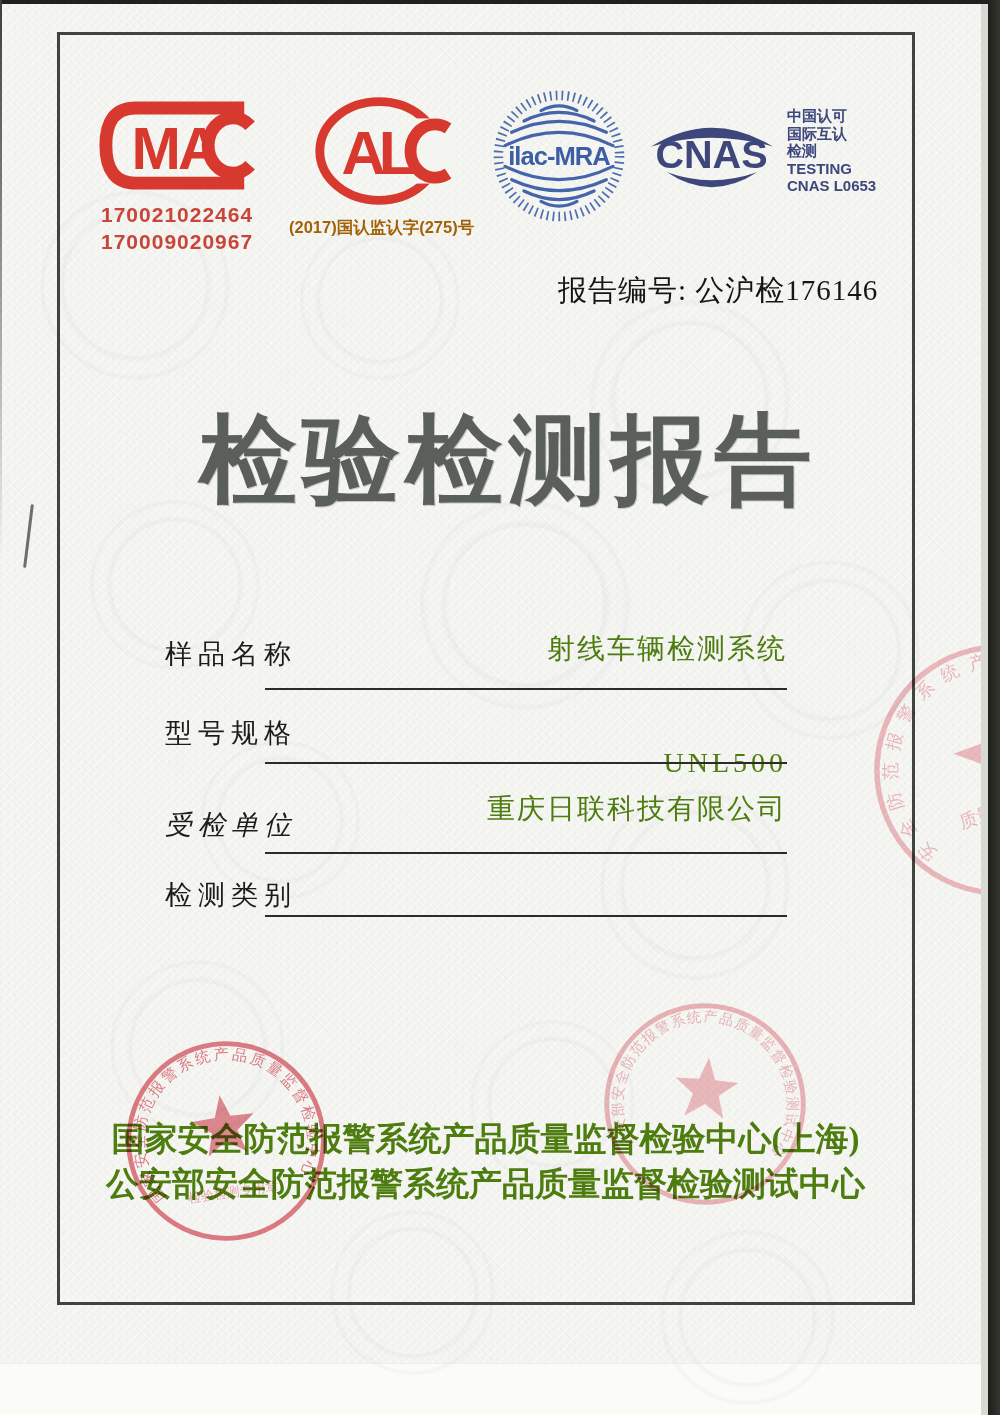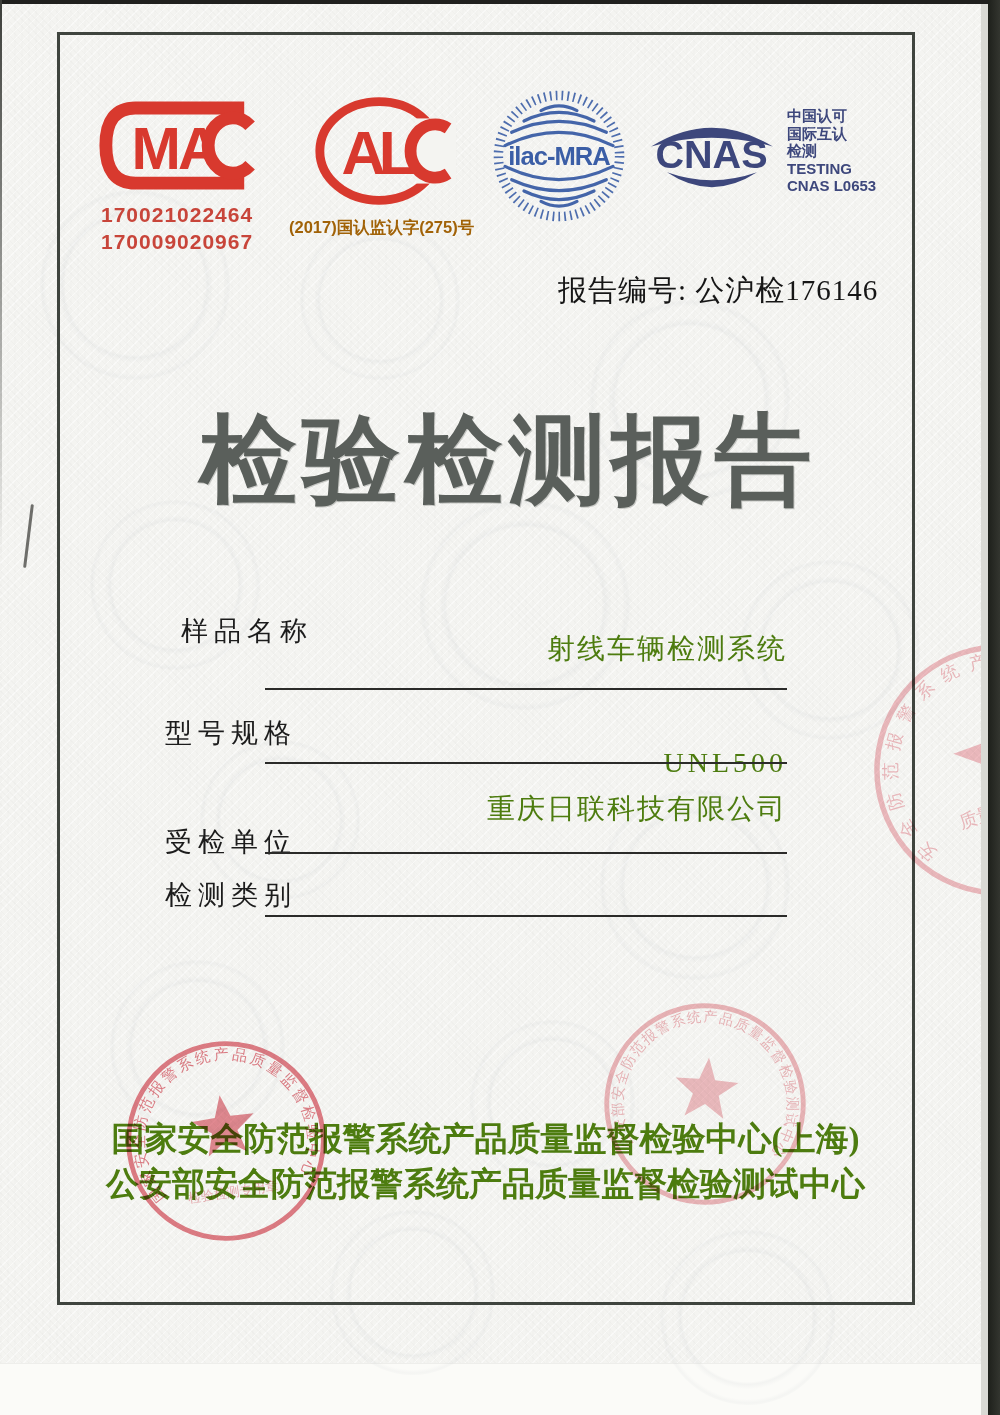--- a/index.html
+++ b/index.html
@@ -144,29 +144,29 @@
     <div>CNAS L0653</div>
   </div>
 
   <div class="report-no">
     <span>报告编号:</span>
     <span>公沪检176146</span>
   </div>
 
   <div class="title">检验检测报告</div>
 
-  <div class="field-label" style="top:613px;margin-left:16px;">样品名称</div>
+  <div class="field-label" style="top:636px;">样品名称</div>
   <div class="field-value" style="top:630px;">射线车辆检测系统</div>
   <div class="field-line" style="top:688px;"></div>
 
   <div class="field-label" style="top:715px;">型号规格</div>
   <div class="field-value" style="top:747px;letter-spacing:4px;">UNL500</div>
   <div class="field-line" style="top:762px;"></div>
 
-  <div class="field-label" style="top:824px;">受检单位</div>
+  <div class="field-label" style="top:807px;font-style:italic;">受检单位</div>
   <div class="field-value" style="top:790px;">重庆日联科技有限公司</div>
   <div class="field-line" style="top:852px;"></div>
 
   <div class="field-label" style="top:877px;">检测类别</div>
   <div class="field-line" style="top:915px;"></div>
 
   <div class="footer-line" style="top:1117px;">国家安全防范报警系统产品质量监督检验中心(上海)</div>
   <div class="footer-line" style="top:1162px;">公安部安全防范报警系统产品质量监督检验测试中心</div>
 
   <div class="stamp" style="left:120px;top:1035px;width:212px;height:212px;opacity:.8;transform:rotate(-8deg);">

